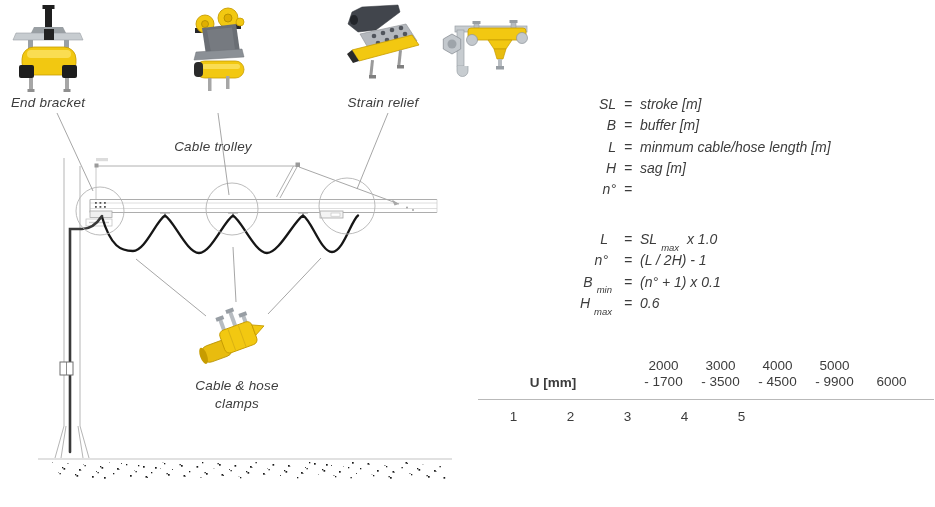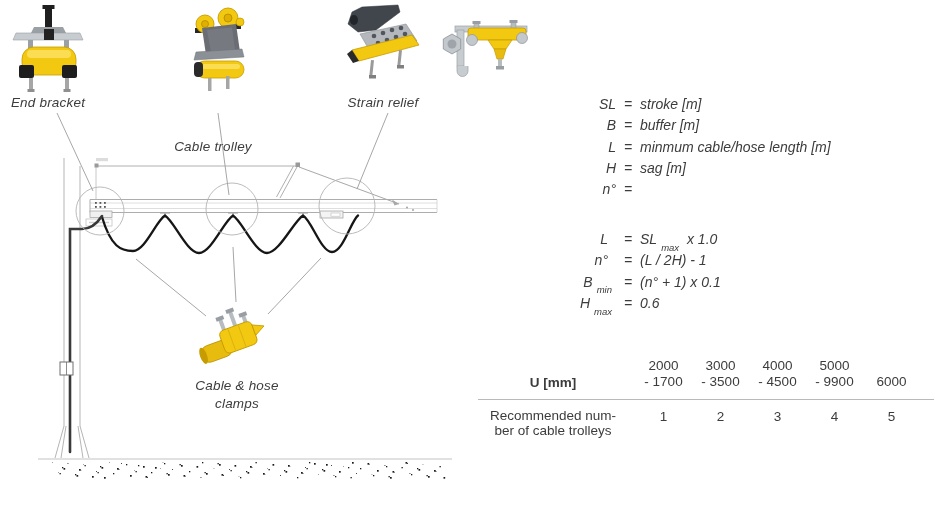--- a/index.html
+++ b/index.html
@@ -406,24 +406,20 @@
       <div class="tcol">
         <div>5000</div>
           <div>- 9900</div>
       </div>
       <div class="tcol">
         <div></div>
           <div>6000</div>
       </div>
     </div>
     <div class="tbody">
-      <div class="tcol0b">
-        <div>Recommended num-</div>
-          <div>ber of cable trolleys</div>
-      </div>
       <div class="tcol first">1</div>
       <div class="tcol">2</div>
       <div class="tcol">3</div>
       <div class="tcol">4</div>
       <div class="tcol">5</div>
     </div>
   </div>
 
 </div>
 

